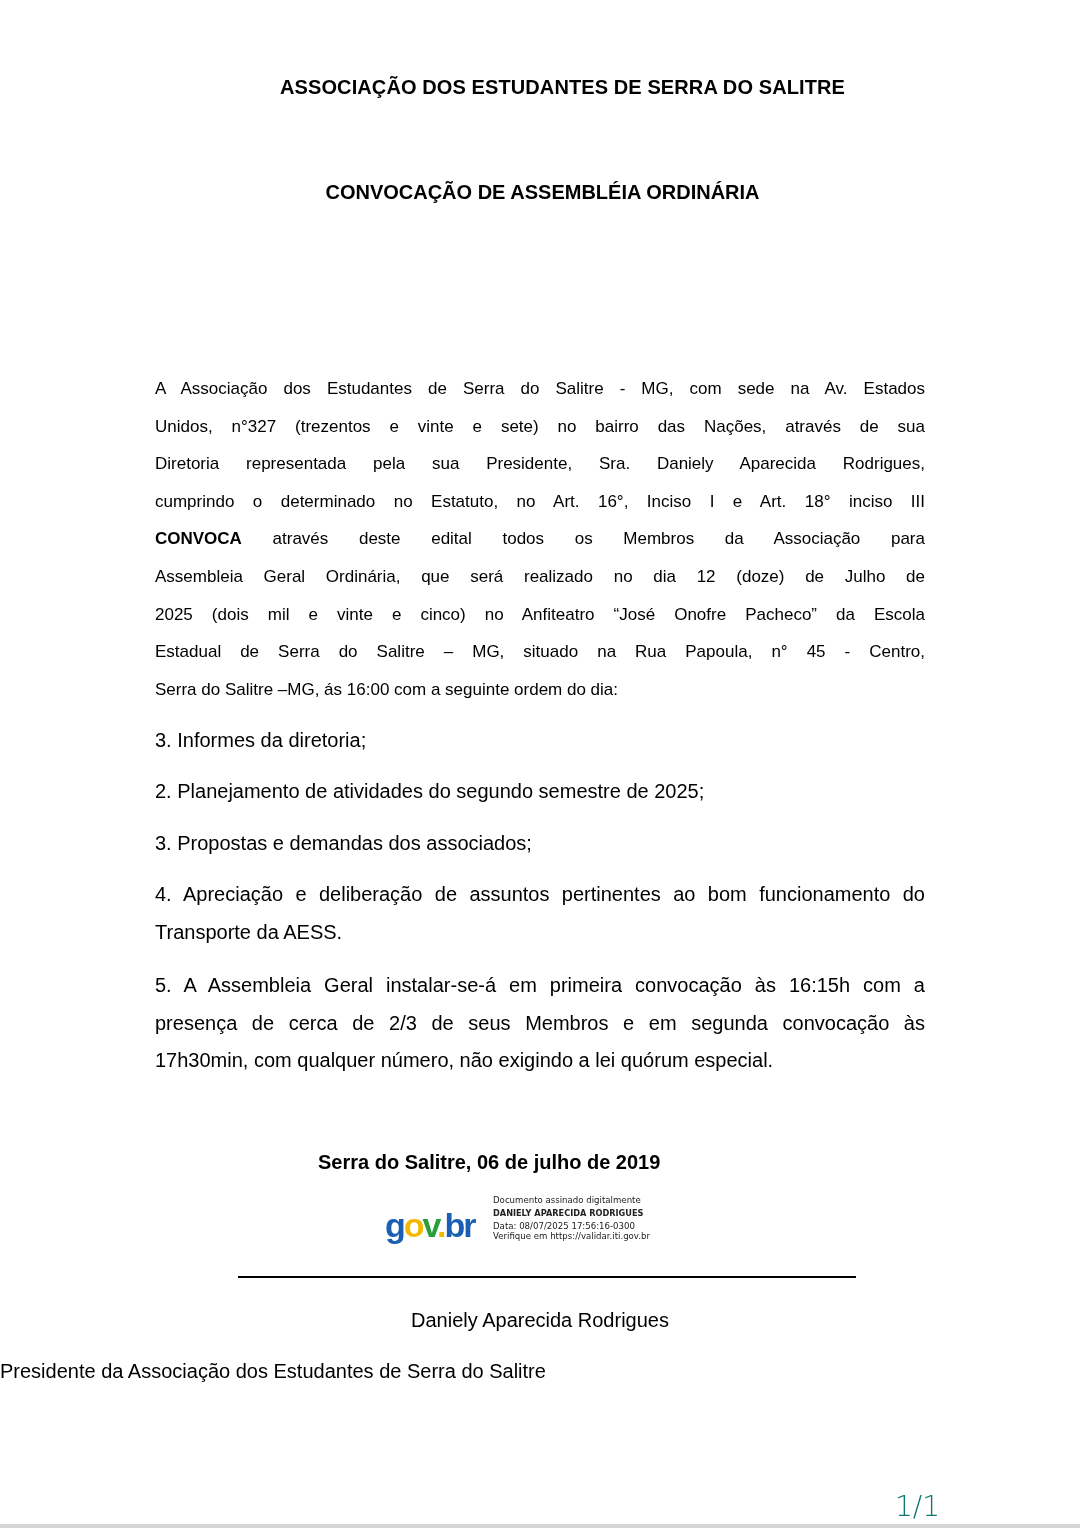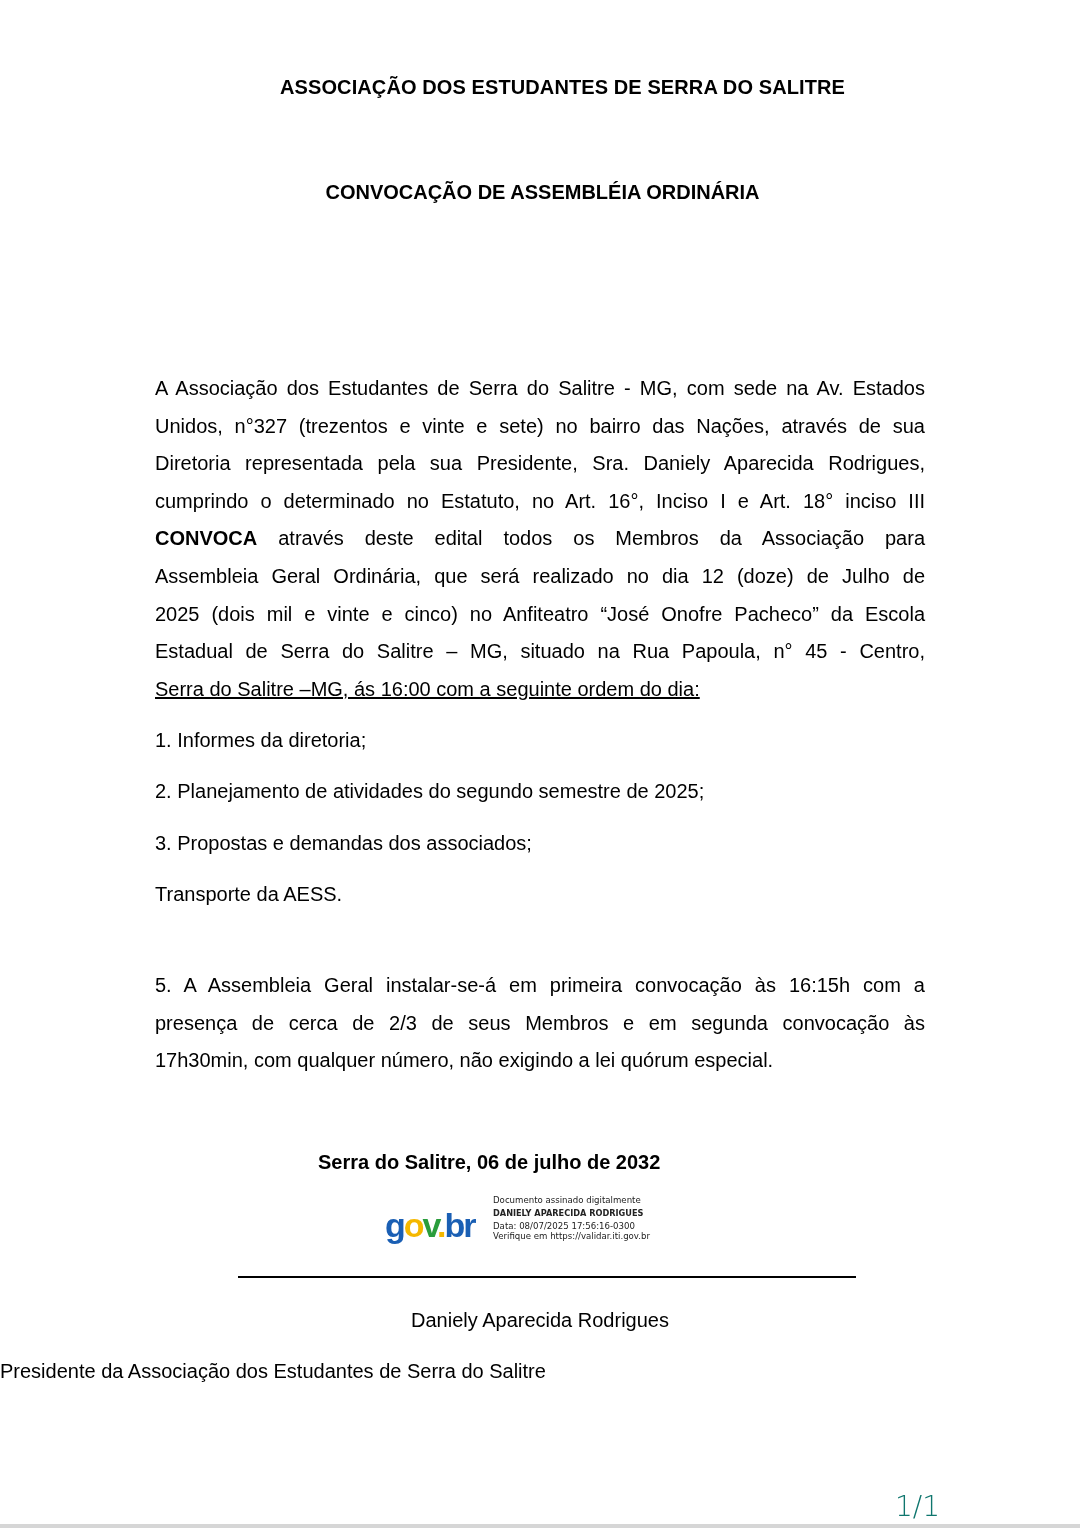--- a/index.html
+++ b/index.html
@@ -5,23 +5,23 @@
   html, body { margin: 0; padding: 0; background: #ffffff; }
   body { width: 1080px; height: 1528px; position: relative; overflow: hidden;
          font-family: "Liberation Sans", sans-serif; color: #000; }
   .page { position: absolute; left: 0; top: 0; width: 986px; height: 1528px; background: #fff; }
   .abs { position: absolute; white-space: nowrap; }
   .h-org { left: 0; width: 1125px; top: 76px; text-align: center; font-weight: bold; font-size: 20px; letter-spacing: 0.1px; }
   .h-conv { left: 0; width: 1085px; top: 181px; text-align: center; font-weight: bold; font-size: 20px; }
   .h-sub { left: 155px; width: 770px; top: 231px; font-weight: bold; font-size: 20px; line-height: 38px; text-align: justify; white-space: normal; }
   .h-sub .ln1 { display: block; text-align: justify; text-align-last: justify; padding-left: 66px; }
   .h-sub .ln2 { display: block; }
-  .body-para { left: 155px; width: 770px; top: 370px; font-size: 20px; line-height: 37.6px; white-space: normal; }
+  .body-para { left: 155px; width: 770px; top: 370px; font-size: 17px; line-height: 37.6px; white-space: normal; }
   .body-para .ln { display: block; text-align: justify; text-align-last: justify; height: 37.6px; }
-  .body-para .ln.last { text-align-last: left; text-decoration: underline; }
+  .body-para .ln.last { text-align-last: left; }
   .item { left: 155px; width: 770px; font-size: 20px; line-height: 37.6px; white-space: normal; }
   .item .ln { display: block; text-align: justify; text-align-last: justify; height: 37.6px; }
   .item .ln.last { text-align-last: left; }
   .date-line { left: 318px; top: 1151px; font-weight: bold; font-size: 20px; }
   .sig { left: 385px; top: 1194px; width: 280px; height: 60px; }
   .gov-logo { position: absolute; left: 0; top: 14px; font-family: "Liberation Sans", sans-serif; font-weight: bold; font-size: 34px; letter-spacing: -2px; line-height: 34px; }
   .gov-logo .g { color: #1a5fb4; }
   .gov-logo .o { color: #f5b800; }
   .gov-logo .v { color: #2a9d3c; }
   .gov-logo .dot { color: #f5b800; }
@@ -51,38 +51,39 @@
     <span class="ln">Diretoria representada pela sua Presidente, Sra. Daniely Aparecida Rodrigues,</span>
     <span class="ln">cumprindo o determinado no Estatuto, no Art. 16°, Inciso I e Art. 18° inciso III</span>
     <span class="ln"><b class="bold">CONVOCA</b> <span>através deste edital todos os Membros da Associação para</span></span>
     <span class="ln">Assembleia Geral Ordinária, que será realizado no dia 12 (doze) de Julho de</span>
     <span class="ln">2025 (dois mil e vinte e cinco) no Anfiteatro “José Onofre Pacheco” da Escola</span>
     <span class="ln">Estadual de Serra do Salitre – MG, situado na Rua Papoula, n° 45 -  Centro,</span>
     <span class="ln last">Serra do Salitre –MG, ás 16:00 com a seguinte ordem do dia:</span>
   </div>
 
   <div class="abs item" style="top:722px;">
-    <span class="ln last">1. Informes da diretoria;</span>
+    <span class="ln last">3. Informes da diretoria;</span>
   </div>
   <div class="abs item" style="top:773px;">
     <span class="ln last">2. Planejamento de atividades do segundo semestre de 2025;</span>
   </div>
   <div class="abs item" style="top:825px;">
     <span class="ln last">3. Propostas e demandas dos associados;</span>
   </div>
   <div class="abs item" style="top:876px;">
+    <span class="ln">4. Apreciação e deliberação de assuntos pertinentes ao bom funcionamento do</span>
     <span class="ln last">Transporte da AESS.</span>
   </div>
   <div class="abs item" style="top:967px;">
     <span class="ln">5. A Assembleia Geral instalar-se-á em primeira convocação às 16:15h com a</span>
     <span class="ln">presença de cerca de 2/3 de seus Membros e em segunda convocação às</span>
     <span class="ln last">17h30min, com qualquer número, não exigindo a lei quórum especial.</span>
   </div>
 
-  <div class="abs date-line">Serra do Salitre, 06 de julho de 2032</div>
+  <div class="abs date-line">Serra do Salitre, 06 de julho de 2019</div>
 
   <div class="abs sig">
     <div class="gov-logo"><span class="g">g</span><span class="o">o</span><span class="v">v</span><span class="dot">.</span><span class="br">br</span></div>
     <div class="sig-text">
       <div>Documento assinado digitalmente</div>
       <div class="strong">DANIELY APARECIDA RODRIGUES</div>
       <div>Data: 08/07/2025 17:56:16-0300</div>
       <div style="margin-top:-3px;">Verifique em https://validar.iti.gov.br</div>
     </div>
   </div>

